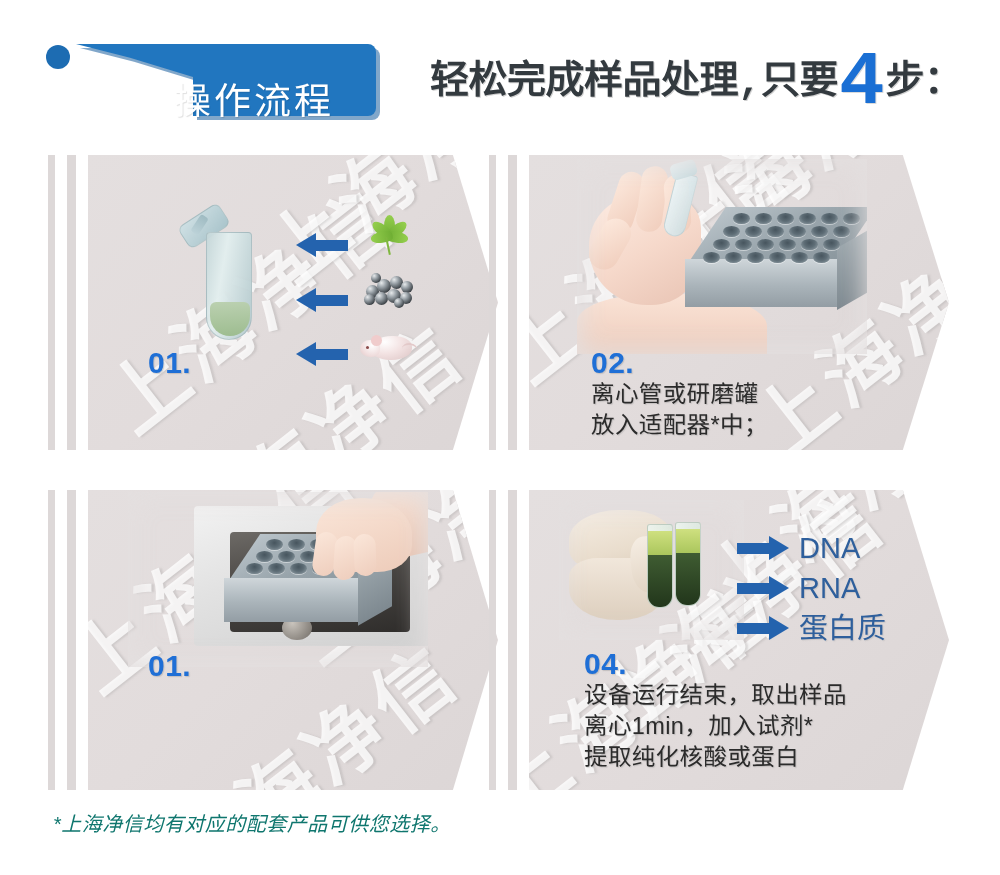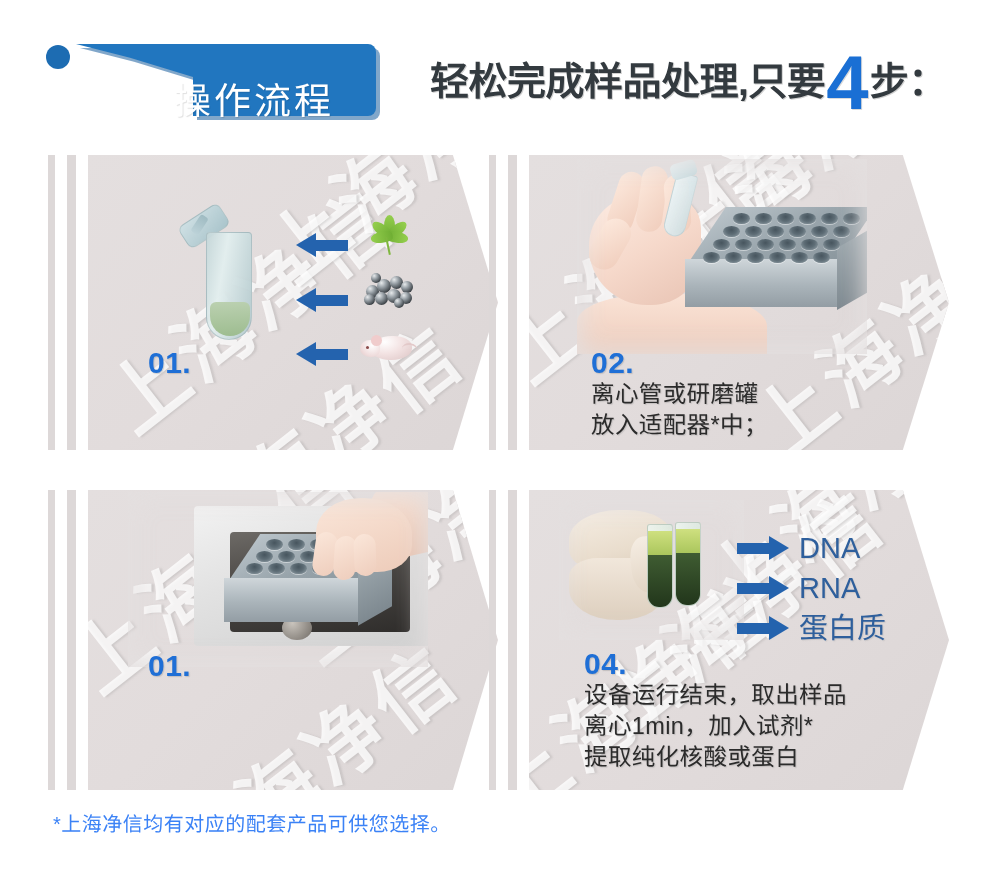--- a/index.html
+++ b/index.html
@@ -38,23 +38,24 @@
     display: flex; align-items: center; justify-content: center;
     padding-left: 56px;
     color: #ffffff; font-size: 37px; font-weight: 400; letter-spacing: 3px;
     text-shadow: 1px 1px 1px rgba(0,0,0,.12);
     white-space: nowrap;
     margin-top: 18px;
   }
 
   .hdr-tagline {
     position: absolute; left: 430px; top: 48px;
-    display: flex; align-items: center;
+    display: flex; align-items: flex-start;
     font-weight: bold; color: #333a3f; white-space: nowrap;
     text-shadow: 1px 1px 0 rgba(150,150,150,.45);
+    font-family: Liberation Mono, monospace;
   }
   .tag-a, .tag-c { font-size: 39px; letter-spacing: -0.5px; }
   .tag-num {
     font-size: 76px; color: #1a6fd4; font-weight: bold;
     line-height: .8; margin: 0 1px; position: relative; top: 5px;
     text-shadow: 1px 1px 0 rgba(150,150,150,.35);
   }
 
   
   .card-zone { position: absolute; }
@@ -327,21 +328,21 @@
   .legend .row { position: relative; height: 40px; }
   .legend .lbl {
     position: absolute; left: 62px; top: 0;
     font-size: 29px; color: #2e5f9c; line-height: 40px; white-space: nowrap;
     text-shadow: 1px 1px 1px rgba(160,160,160,.35);
   }
 
   
   .footer {
     position: absolute; left: 53px; top: 808px;
-    font-size: 20px; color: #3b82f6; letter-spacing: .5px; white-space: nowrap;
+    font-size: 20px; color: #0f766e; letter-spacing: .5px; white-space: nowrap; font-style: italic;
   }
 </style>
 </head>
 <body>
 
 <div id="page">
 
   <div id="header">
     <div class="hdr-dot"></div>
 

